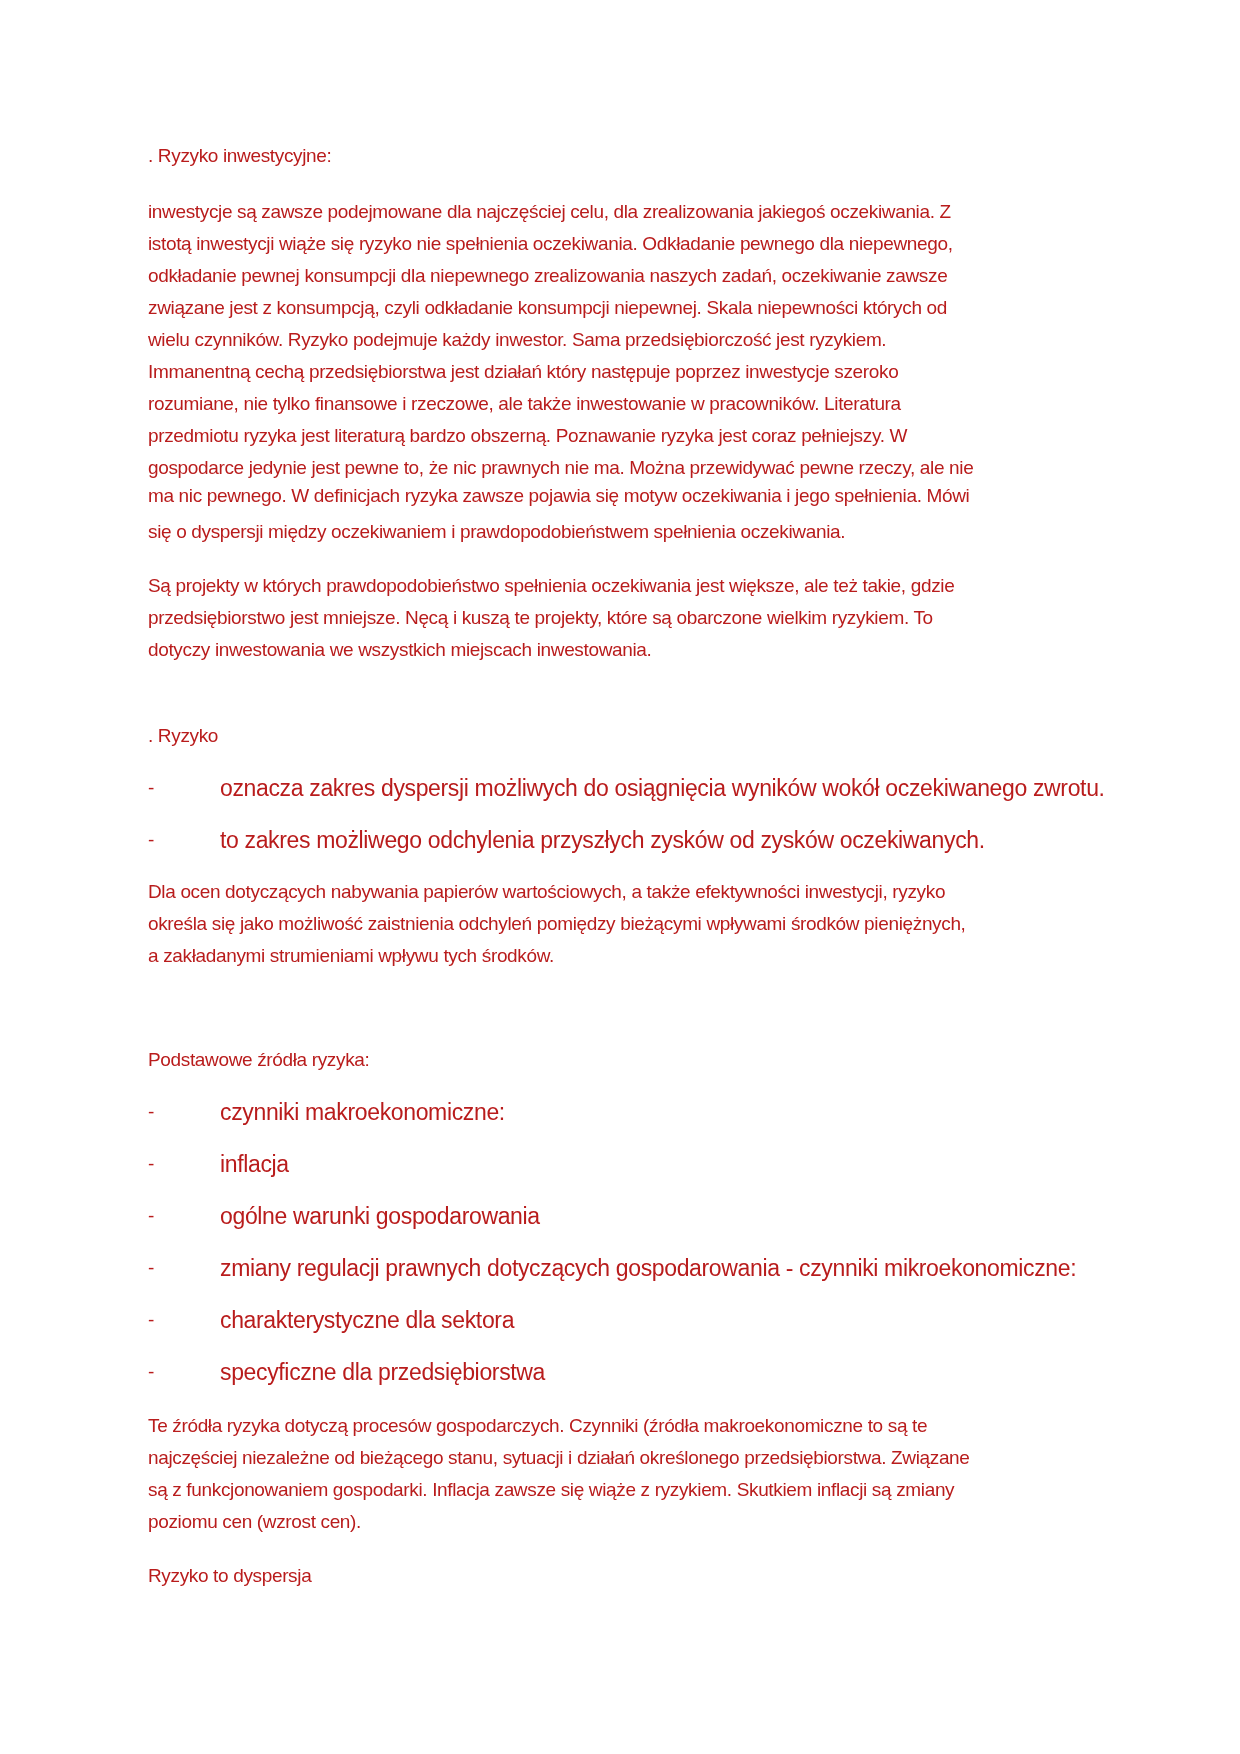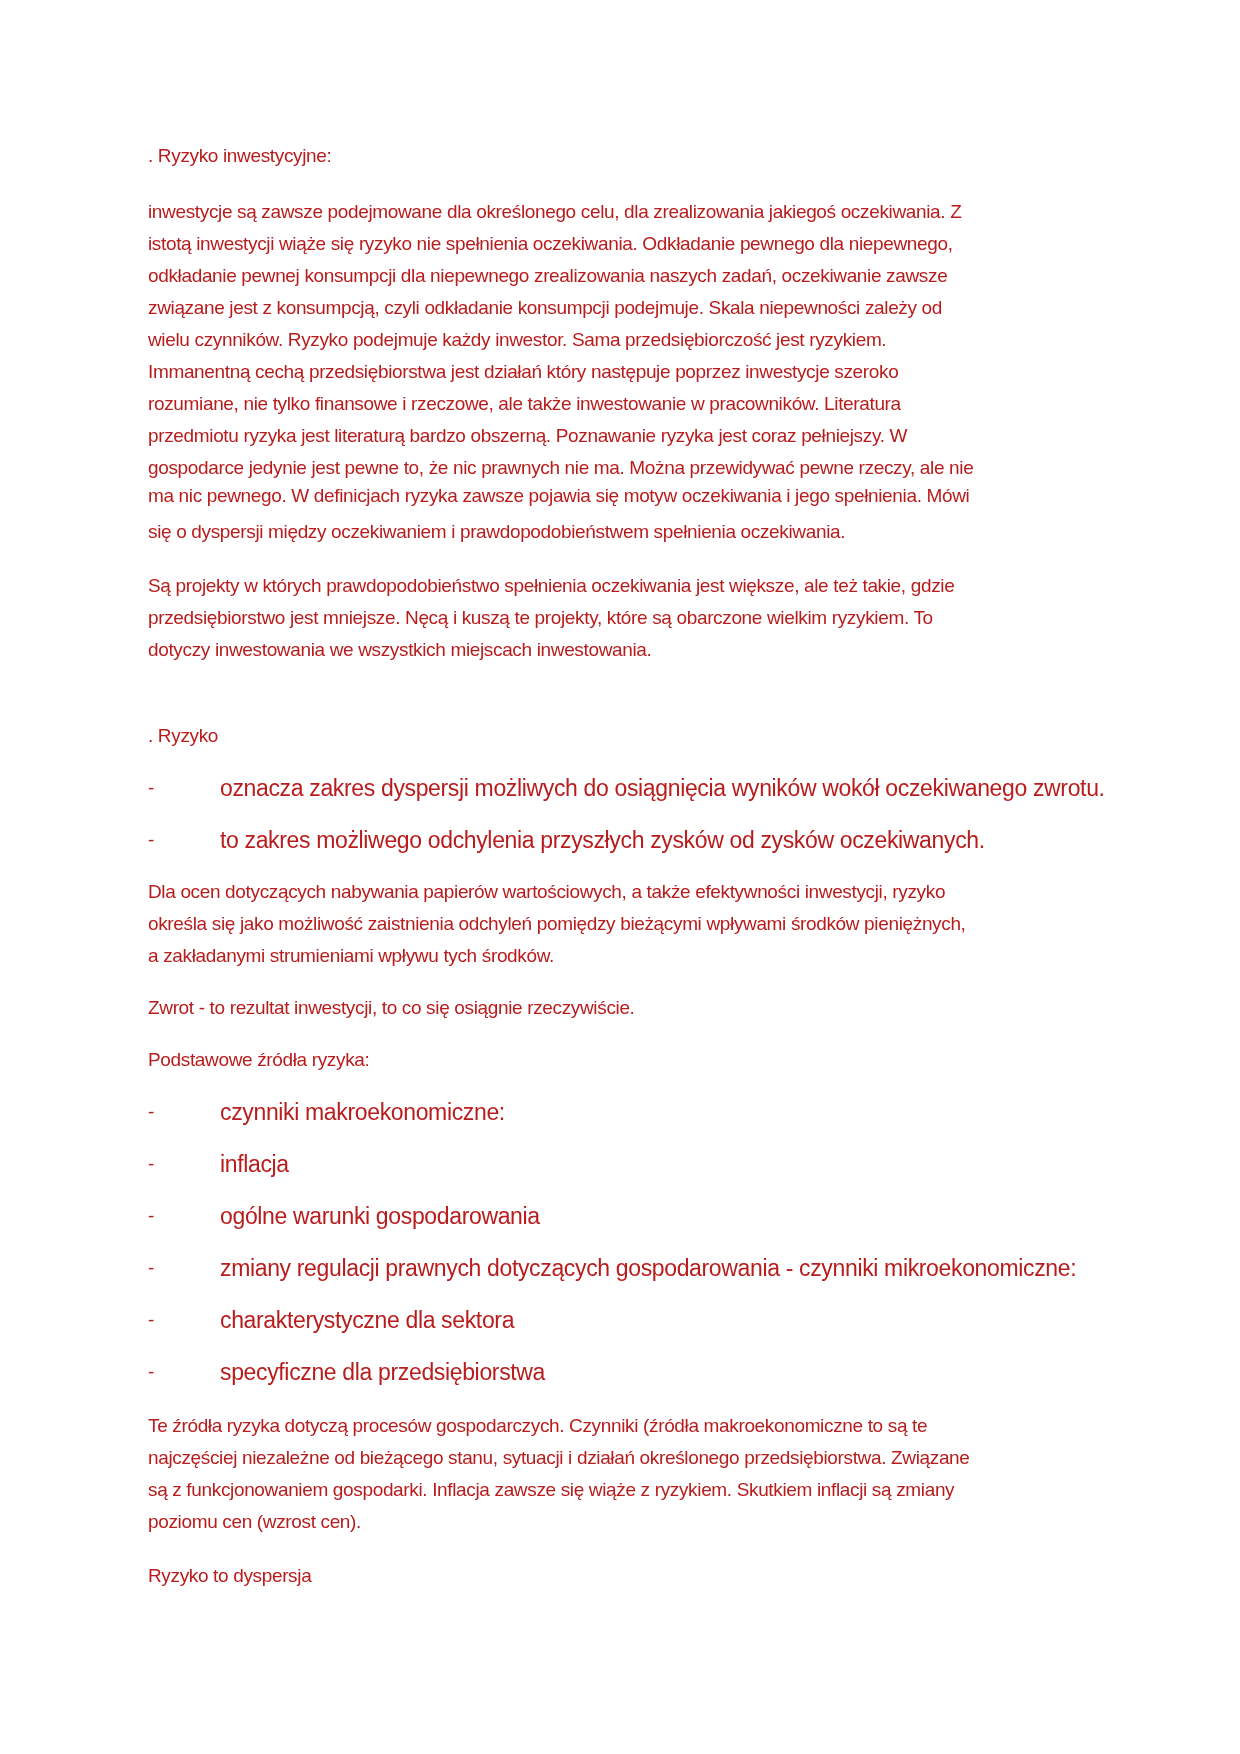--- a/index.html
+++ b/index.html
@@ -24,24 +24,24 @@
   }
 </style>
 </head>
 <body>
 
 <div class="page">
 
   <div class="line" style="top:144px">. Ryzyko inwestycyjne:</div>
 
   <div>
-    <div class="line" style="top:200px">inwestycje są zawsze podejmowane dla określonego celu, dla zrealizowania jakiegoś oczekiwania. Z</div>
+    <div class="line" style="top:200px">inwestycje są zawsze podejmowane dla najczęściej celu, dla zrealizowania jakiegoś oczekiwania. Z</div>
     <div class="line" style="top:232px">istotą inwestycji wiąże się ryzyko nie spełnienia oczekiwania. Odkładanie pewnego dla niepewnego,</div>
     <div class="line" style="top:264px">odkładanie pewnej konsumpcji dla niepewnego zrealizowania naszych zadań, oczekiwanie zawsze</div>
-    <div class="line" style="top:296px">związane jest z konsumpcją, czyli odkładanie konsumpcji podejmuje. Skala niepewności zależy od</div>
+    <div class="line" style="top:296px">związane jest z konsumpcją, czyli odkładanie konsumpcji niepewnej. Skala niepewności których od</div>
     <div class="line" style="top:328px">wielu czynników. Ryzyko podejmuje każdy inwestor. Sama przedsiębiorczość jest ryzykiem.</div>
     <div class="line" style="top:360px">Immanentną cechą przedsiębiorstwa jest działań który następuje poprzez inwestycje szeroko</div>
     <div class="line" style="top:392px">rozumiane, nie tylko finansowe i rzeczowe, ale także inwestowanie w pracowników. Literatura</div>
     <div class="line" style="top:424px">przedmiotu ryzyka jest literaturą bardzo obszerną. Poznawanie ryzyka jest coraz pełniejszy. W</div>
     <div class="line" style="top:456px">gospodarce jedynie jest pewne to, że nic prawnych nie ma. Można przewidywać pewne rzeczy, ale nie</div>
     <div class="line" style="top:484px">ma nic pewnego. W definicjach ryzyka zawsze pojawia się motyw oczekiwania i jego spełnienia. Mówi</div>
     <div class="line" style="top:520px">się o dyspersji między oczekiwaniem i prawdopodobieństwem spełnienia oczekiwania.</div>
   </div>
 
   <div>
@@ -62,21 +62,20 @@
       <span class="bullet-text" style="top:828px">to zakres możliwego odchylenia przyszłych zysków od zysków oczekiwanych.</span>
     </div>
   </div>
 
   <div>
     <div class="line" style="top:880px">Dla ocen dotyczących nabywania papierów wartościowych, a także efektywności inwestycji, ryzyko</div>
     <div class="line" style="top:912px">określa się jako możliwość zaistnienia odchyleń pomiędzy bieżącymi wpływami środków pieniężnych,</div>
     <div class="line" style="top:944px">a zakładanymi strumieniami wpływu tych środków.</div>
   </div>
 
-  <div class="line" style="top:996px">Zwrot - to rezultat inwestycji, to co się osiągnie rzeczywiście.</div>
 
   <div class="line" style="top:1048px">Podstawowe źródła ryzyka:</div>
 
   <div>
     <div>
       <span class="bullet-dash" style="top:1100px">-</span>
       <span class="bullet-text" style="top:1100px">czynniki makroekonomiczne:</span>
     </div>
     <div>
       <span class="bullet-dash" style="top:1152px">-</span>

